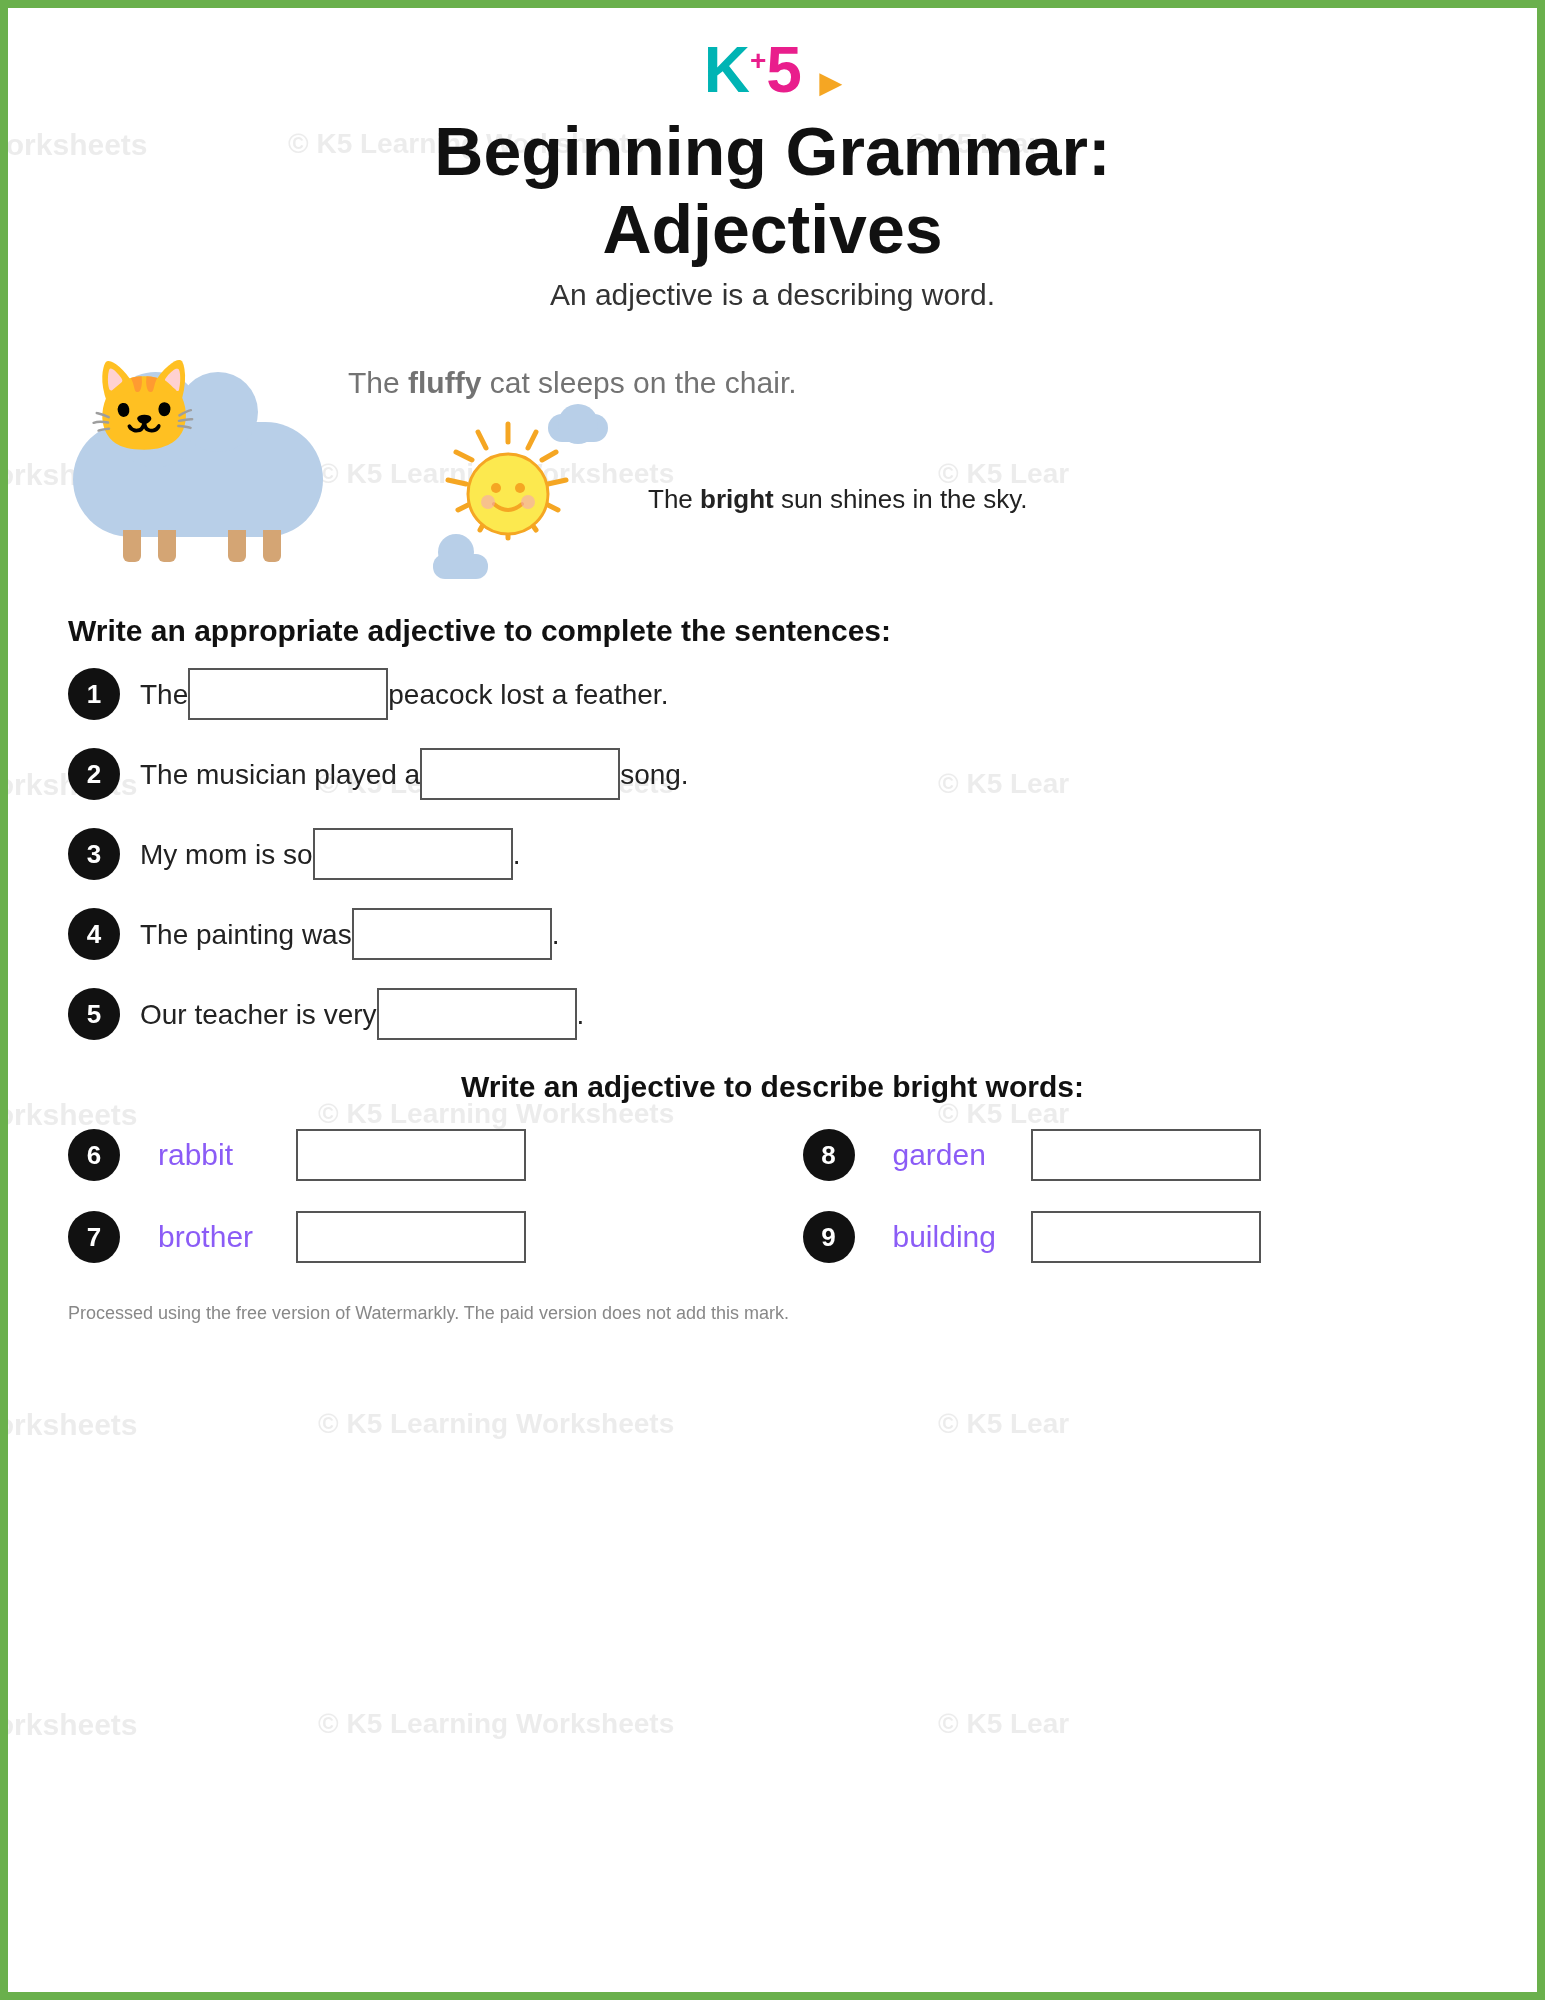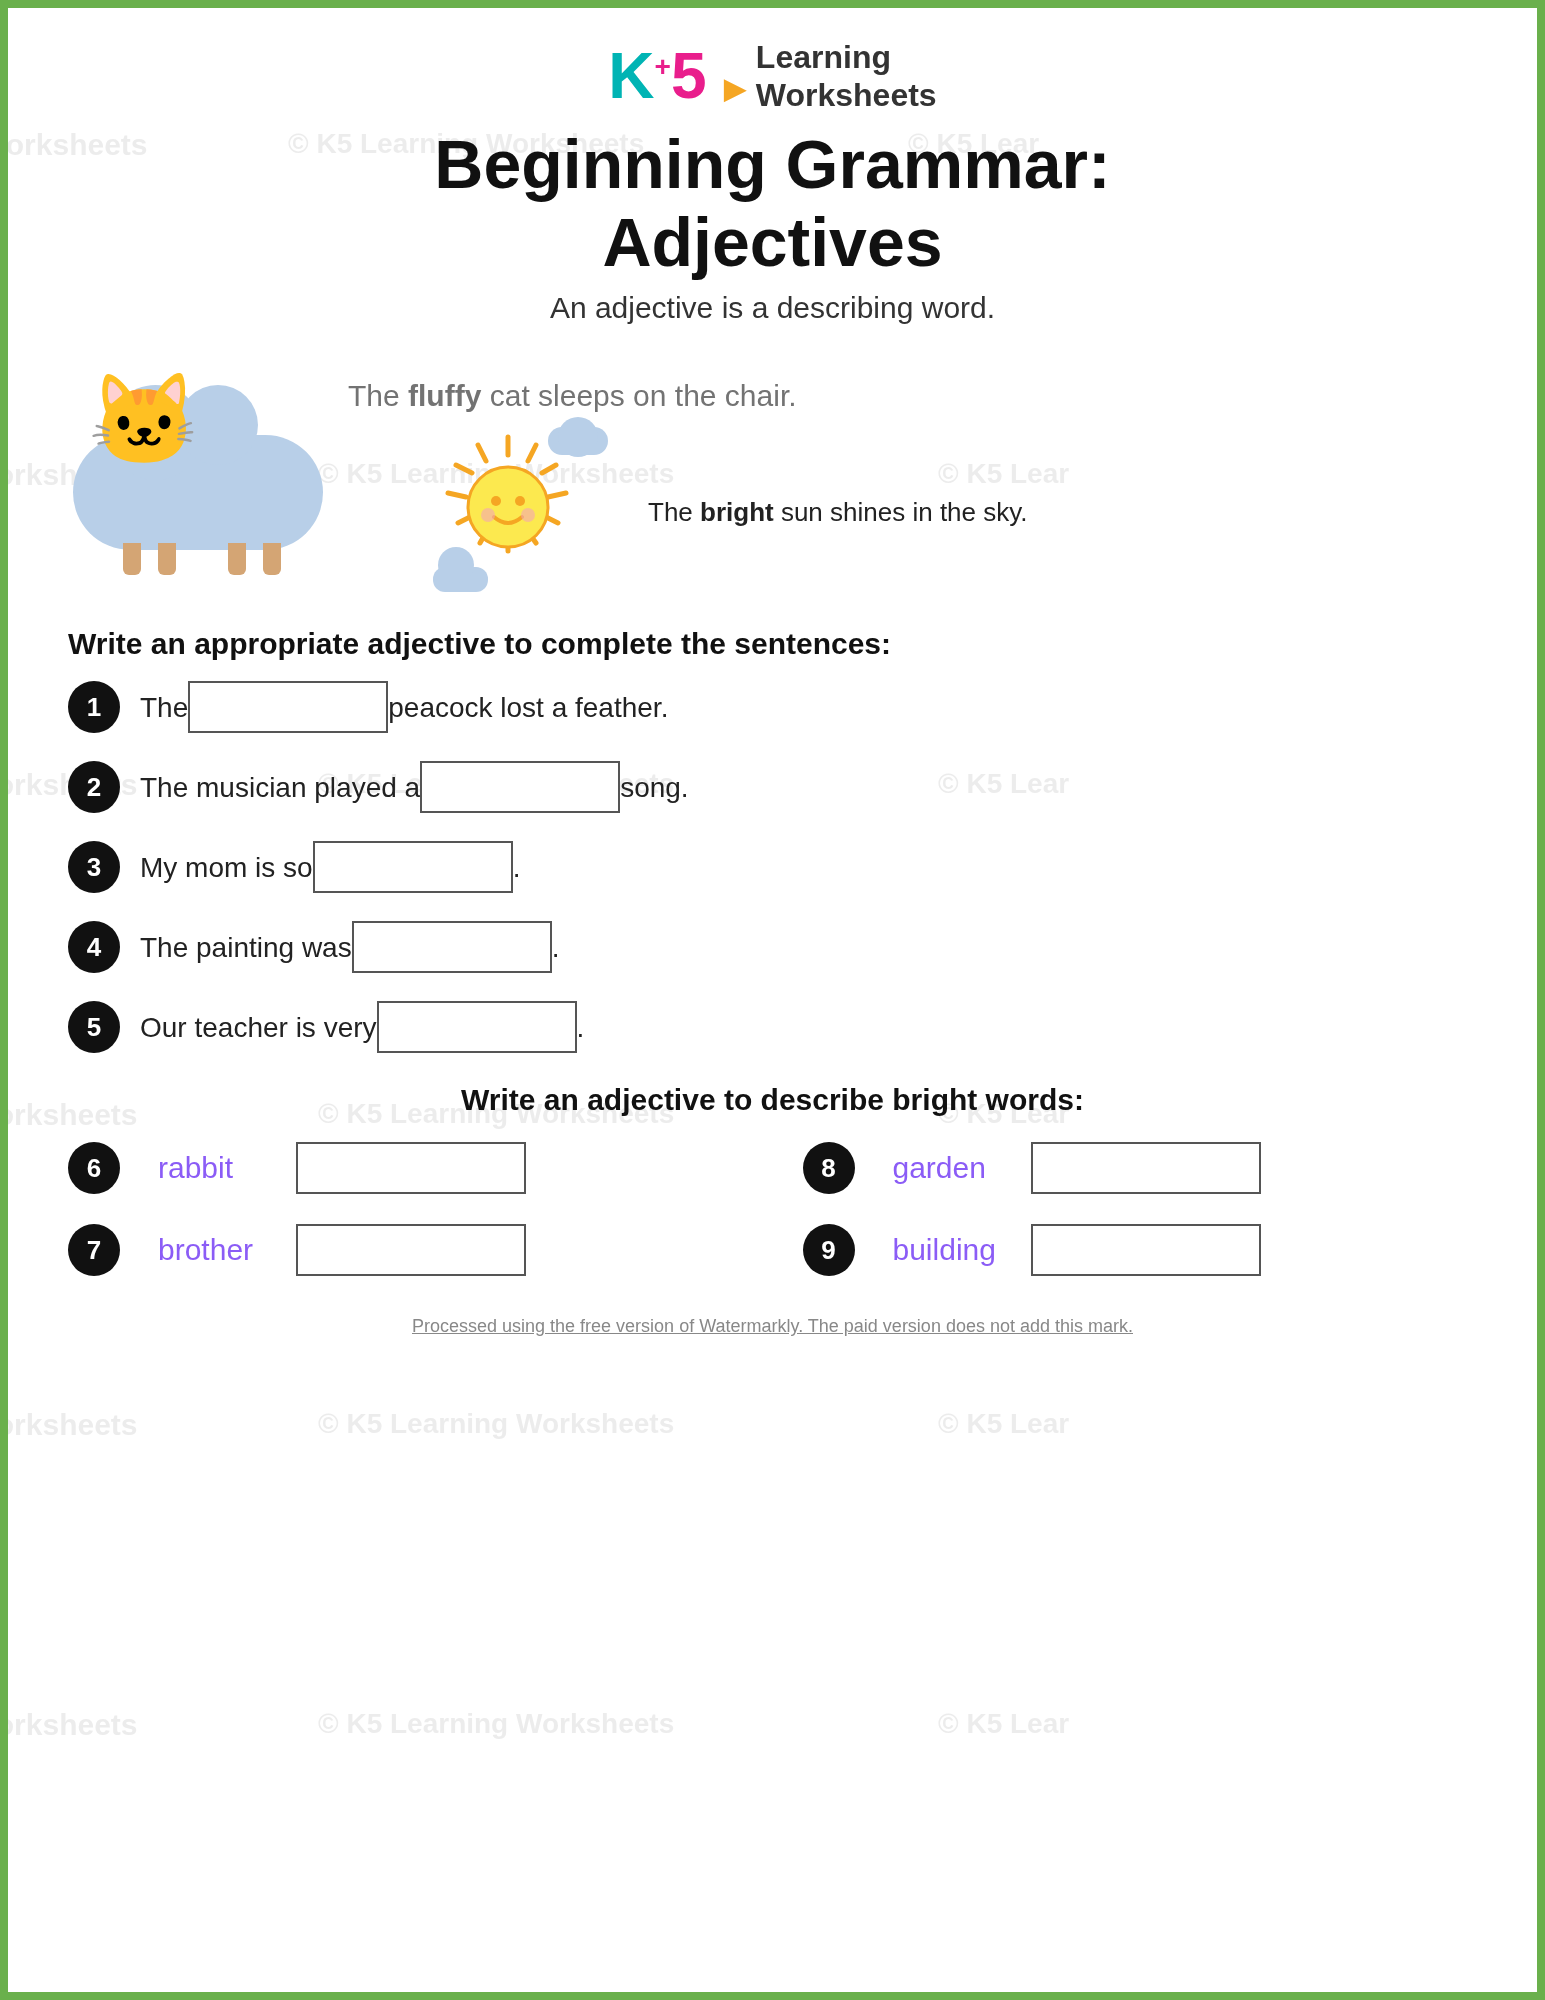--- a/index.html
+++ b/index.html
@@ -233,26 +233,25 @@
     }
 
     .word-label {
       min-width: 120px;
       font-size: 30px;
       color: #8b5cf6;
     }
 
     
     .footer {
-      text-align: center;
+      text-align: left;
       font-size: 18px;
       color: #888;
       margin-top: 30px;
       padding-top: 10px;
-      text-decoration: underline;
     }
 
   </style>
 </head>
 <body>
 
 <div class="page">
 
   <div class="watermarks-container">
     <div style="position:absolute;top:120px;left:-30px;font-size:30px;color:rgba(150,150,150,0.18);font-weight:bold;white-space:nowrap;">Worksheets</div>
@@ -276,24 +275,20 @@
   </div>
 
   <div class="content">
 
     <div class="logo-area">
       <div class="logo-k5">
         <div class="logo-k5-text">
           <span class="logo-k">K</span><span class="logo-plus">+</span><span class="logo-5">5</span>
           <span class="logo-triangle"> ▶</span>
         </div>
-        <div class="logo-words">
-          <span class="logo-learning">Learning</span>
-          <span class="logo-worksheets">Worksheets</span>
-        </div>
       </div>
     </div>
 
     <h1 class="main-title">
       <span>Beginning Grammar:</span><br>
       <span>Adjectives</span>
     </h1>
 
     <p class="subtitle">An adjective is a describing word.</p>
 

